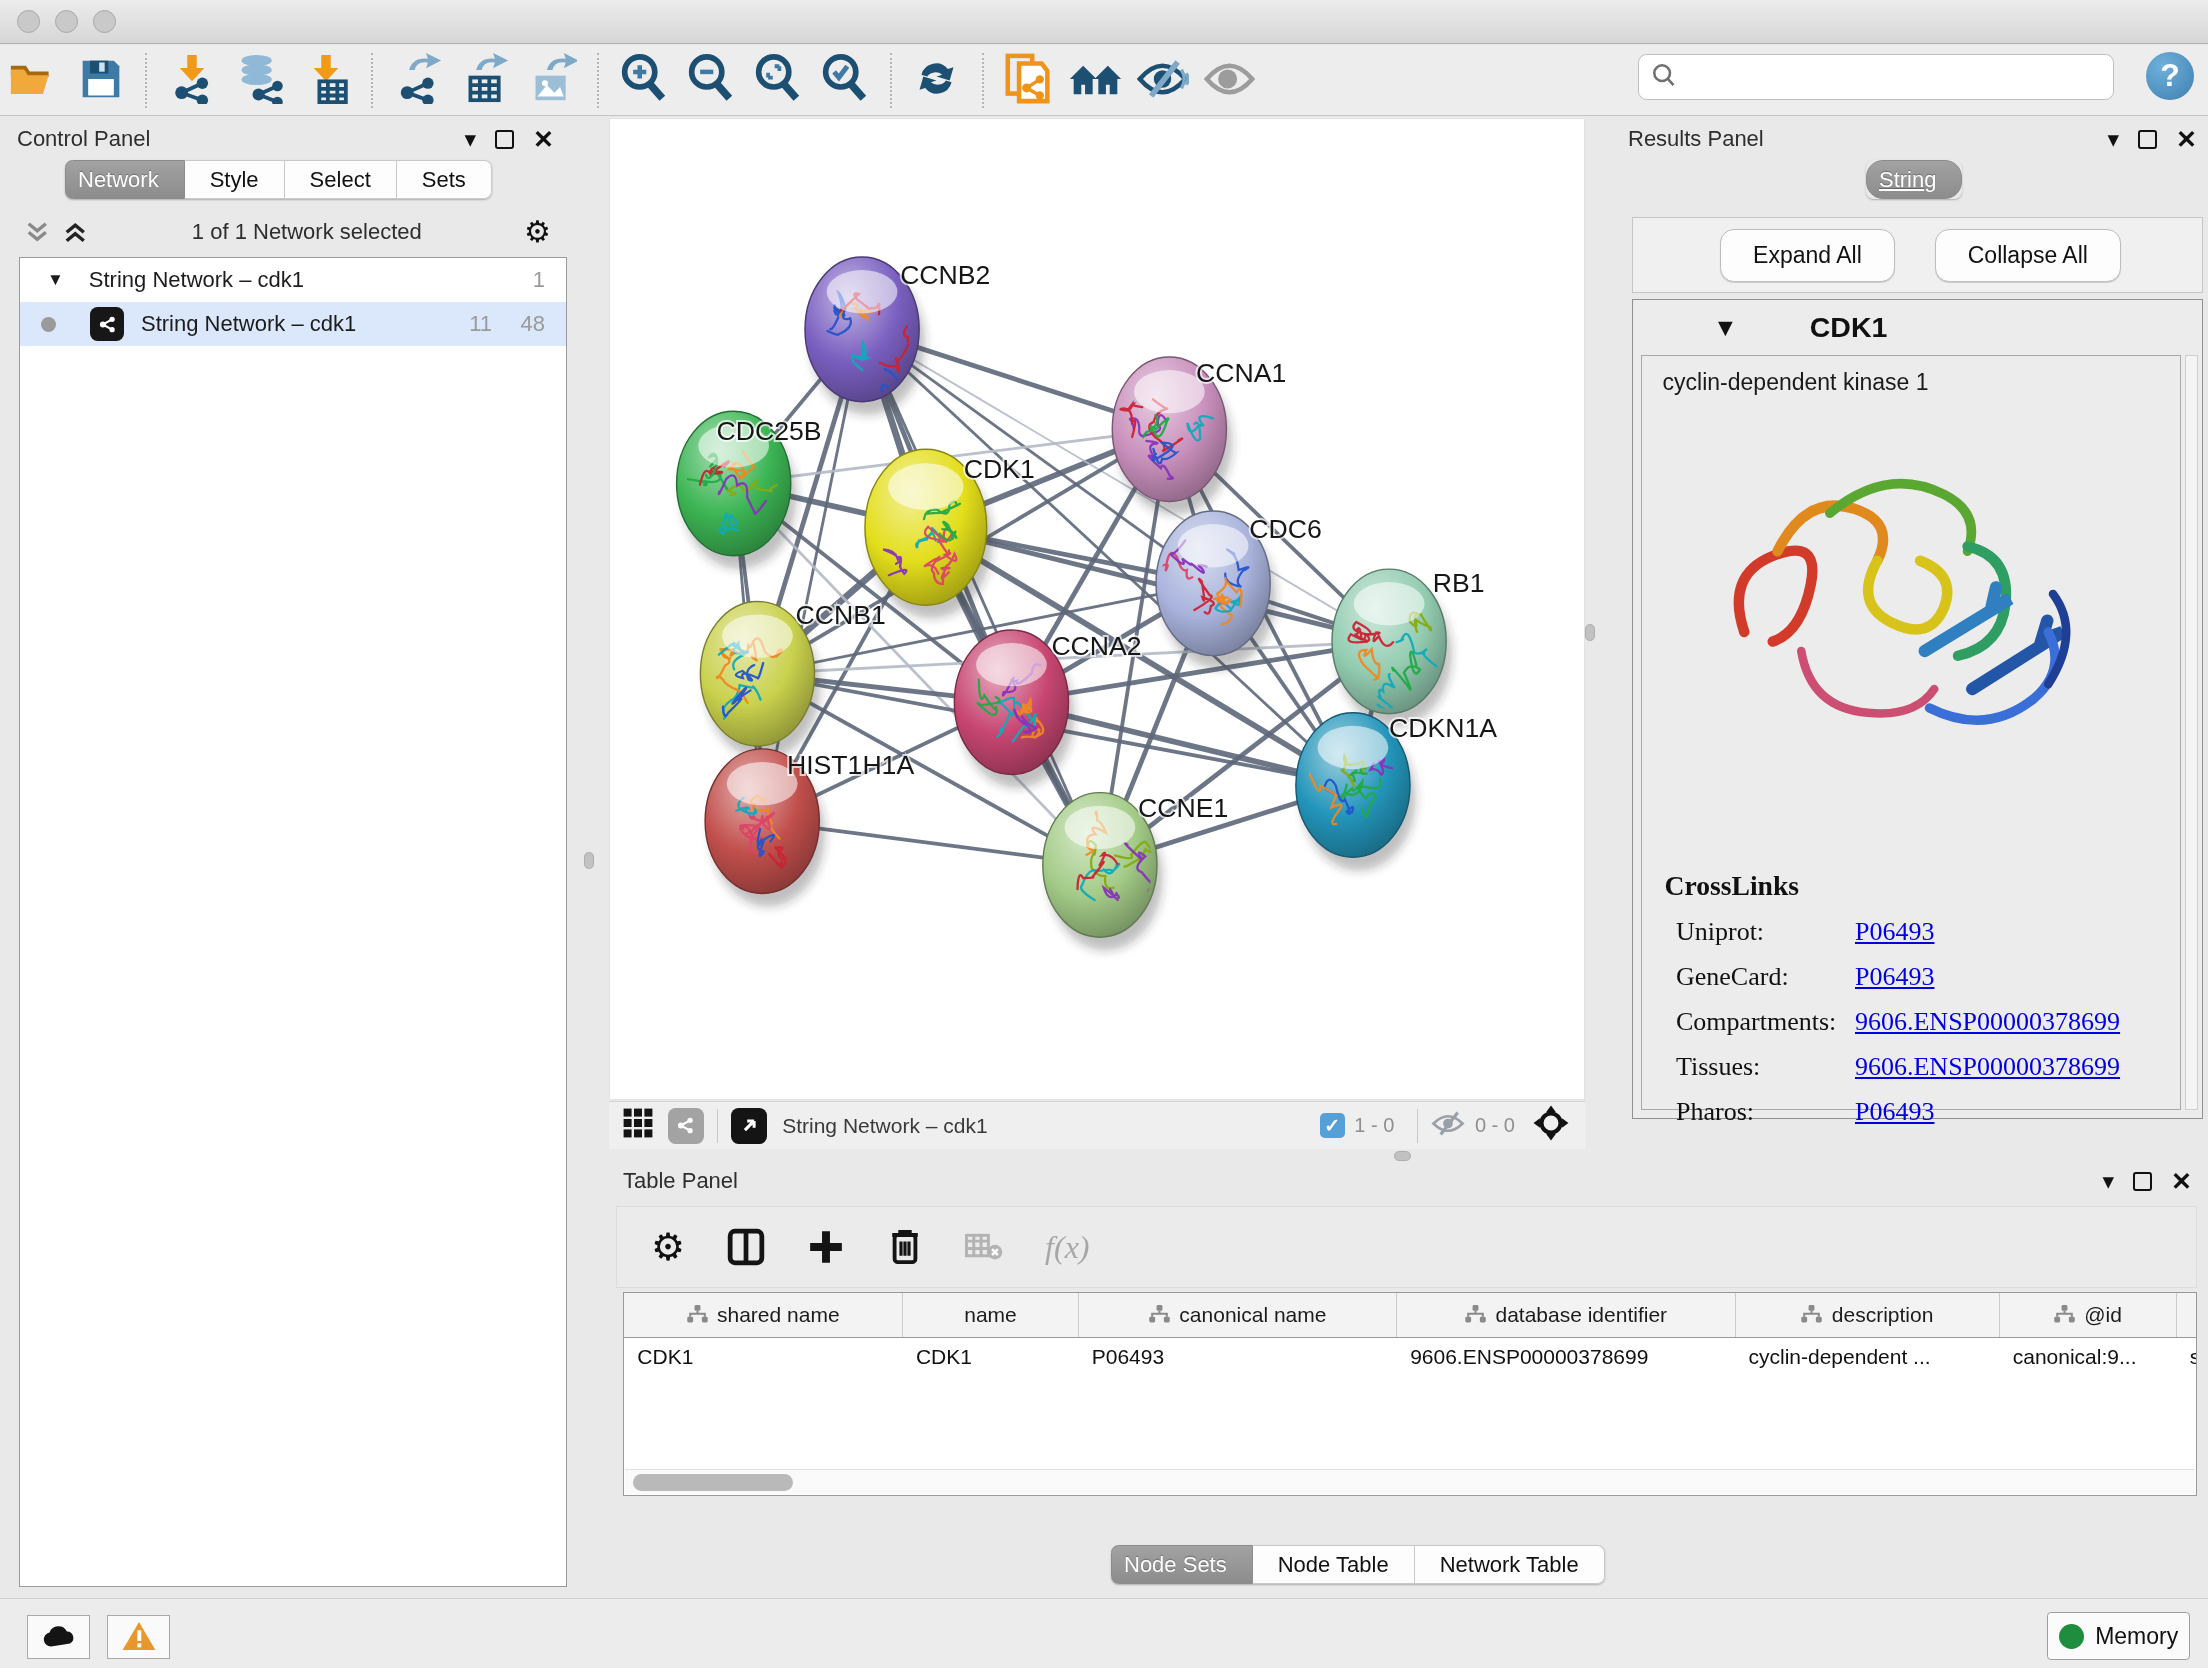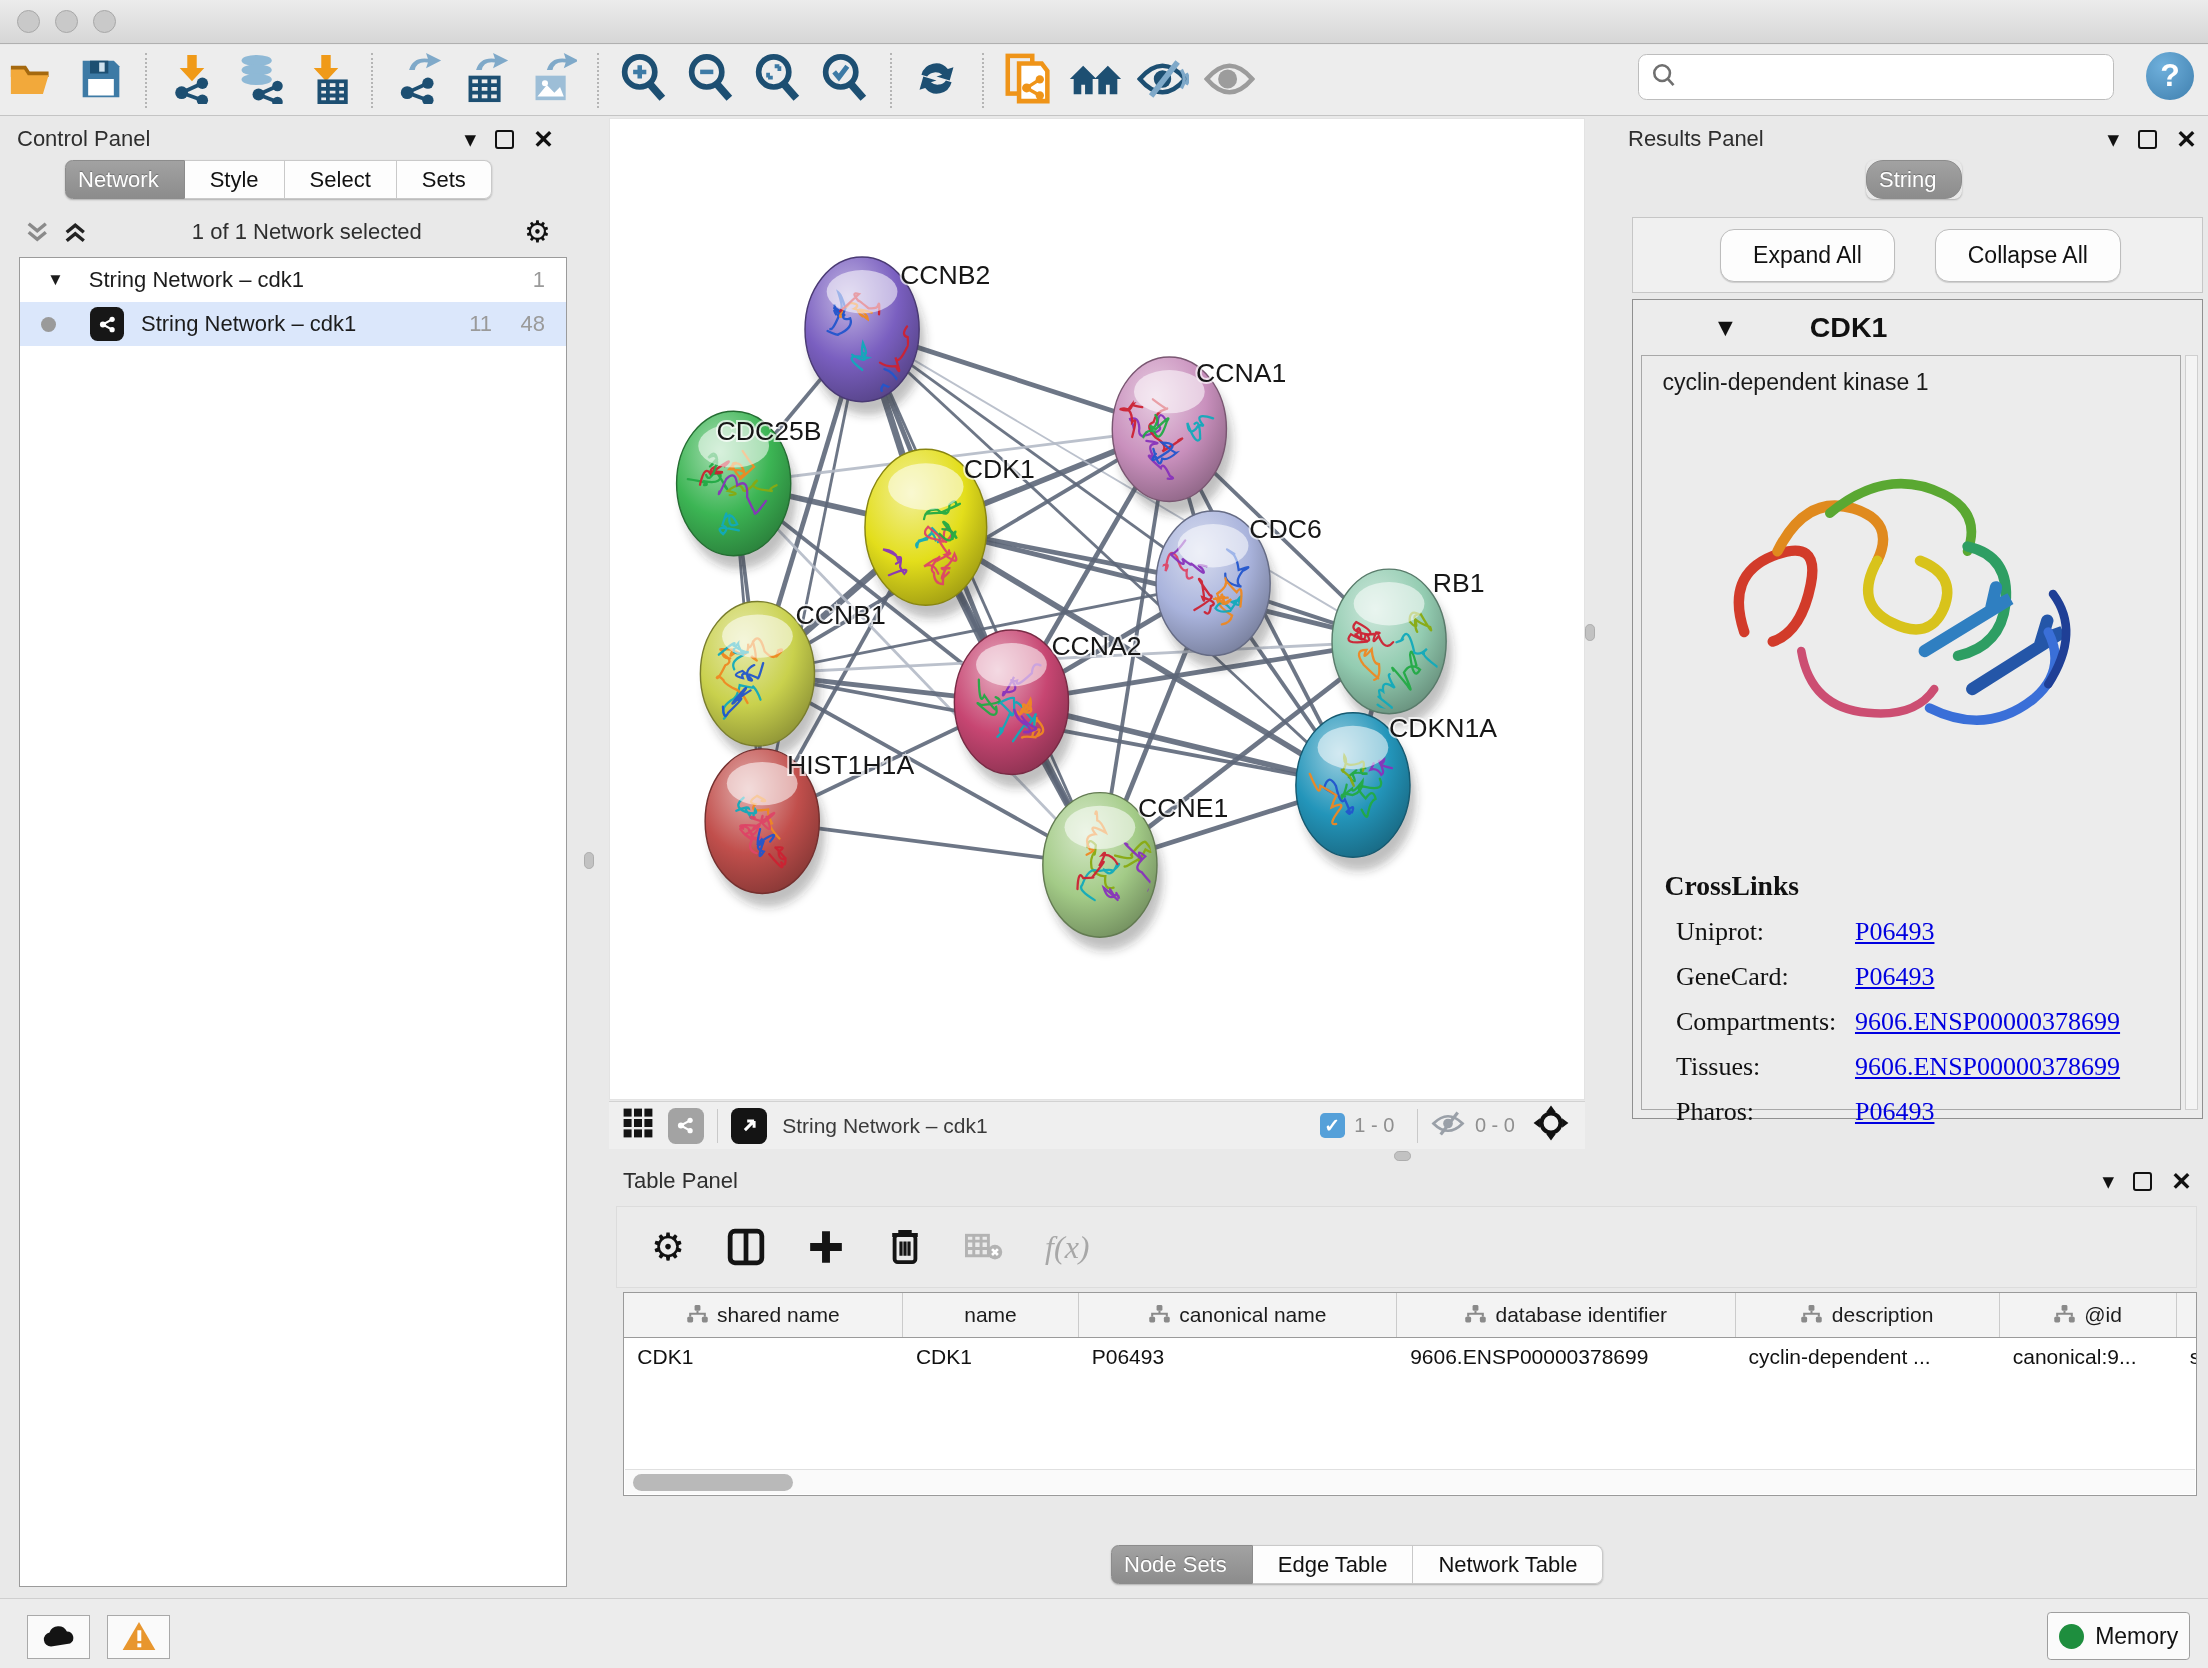--- a/index.html
+++ b/index.html
@@ -721,21 +721,21 @@
 
 <div class="abs rp-header">
   <span class="panel-title">Results Panel</span>
   <span class="win-ctrls">
     <span class="caret">▾</span>
     <span class="sq"></span>
     <span class="xx">✕</span>
   </span>
 </div>
 <div class="abs seg rp-tab">
-  <div class="tab active" style="border-radius:17px;">String</div>
+  <div class="tab active" style="border-radius:17px;text-decoration:underline;">String</div>
 </div>
 <div class="abs rp-btnbox">
   <button class="rp-btn">Expand All</button>
   <button class="rp-btn">Collapse All</button>
 </div>
 <div class="abs rp-box">
   <div class="rp-box-head">
     <span class="caret" style="margin-left:80px; font-size:25px;">▼</span>
     <span class="rp-name">CDK1</span>
   </div>
@@ -921,21 +921,21 @@
       <td>stringdb</td>
     </tr>
     </tbody>
   </table>
   <div class="hscroll">
     <div class="hthumb"></div>
   </div>
 </div>
 <div class="abs seg tp-tabs">
   <div class="tab active">Node Sets</div>
-  <div class="tab">Edge Table</div>
+  <div class="tab">Node Table</div>
   <div class="tab">Network Table</div>
 </div>
 
 <div class="abs statusbar">
   <div class="sb-btn" style="left:27px;">
     <span>
       <svg width="38" height="27" viewBox="0 0 24 16">
           <path d="M7 15 a4.5 4.5 0 0 1-1-8.9 A6 6 0 0 1 17 5.5 a4 4 0 0 1 2 7.5 z" fill="#141414"></path>
         </svg>
     </span>

